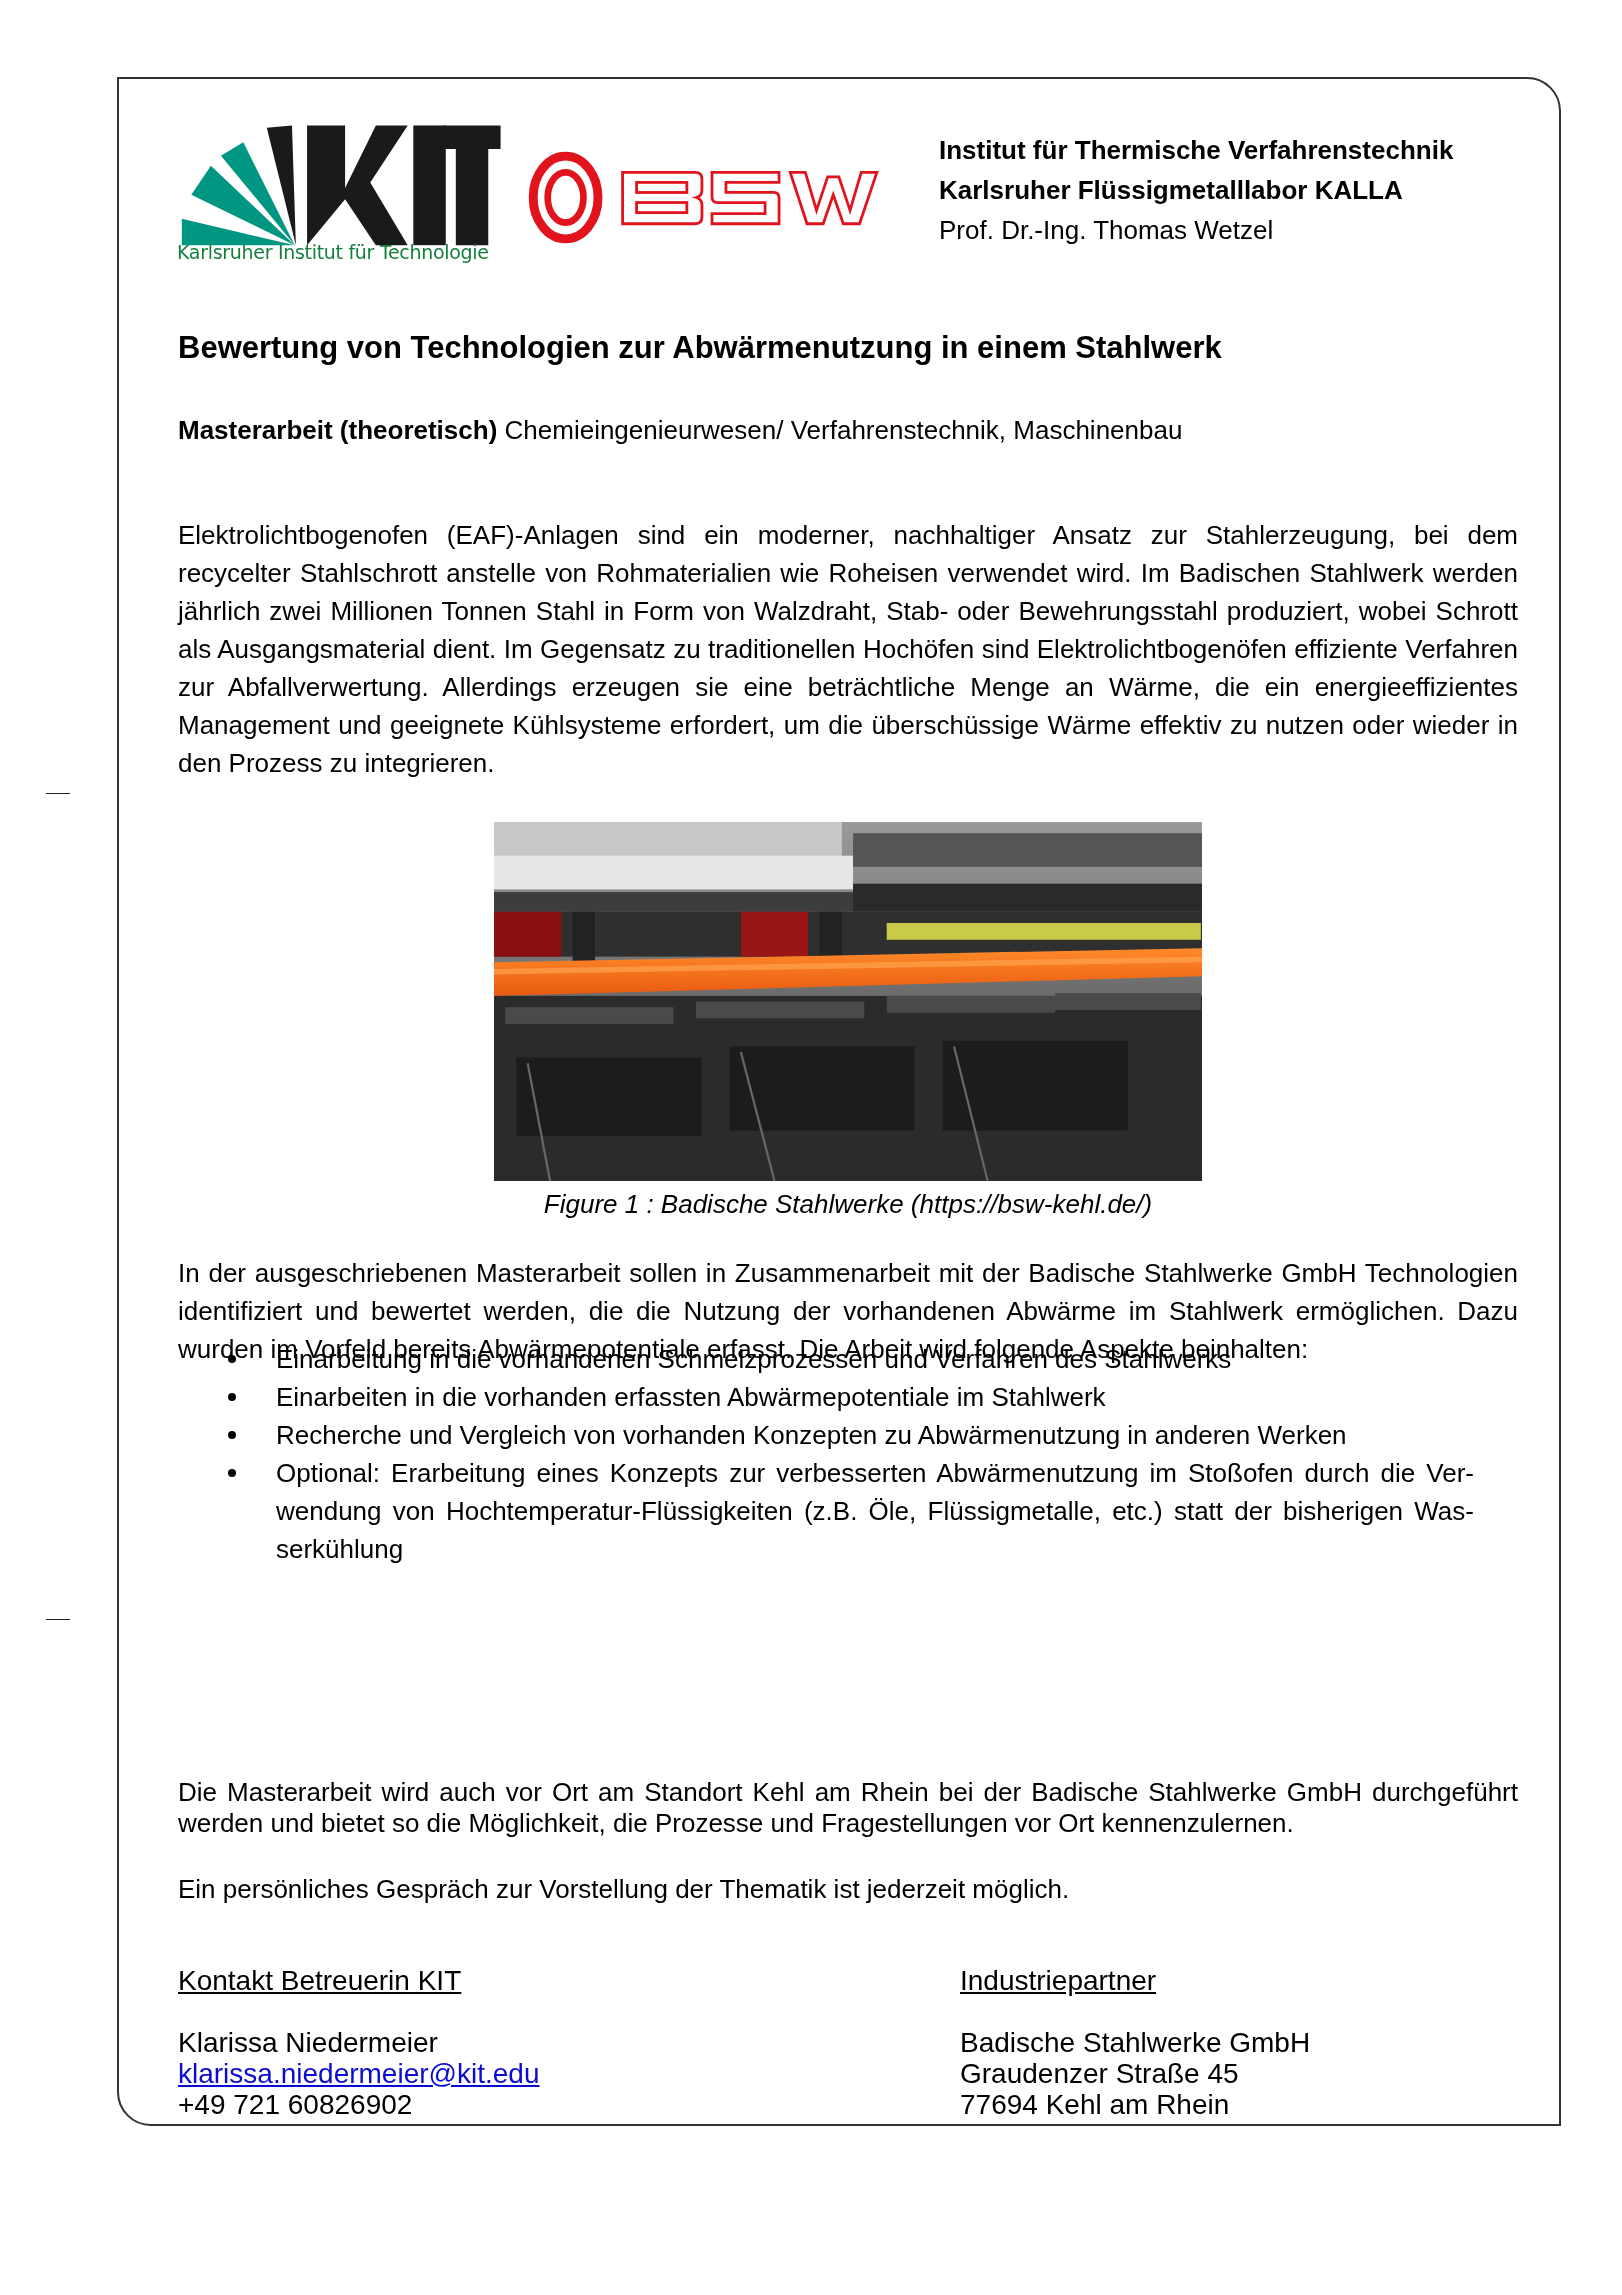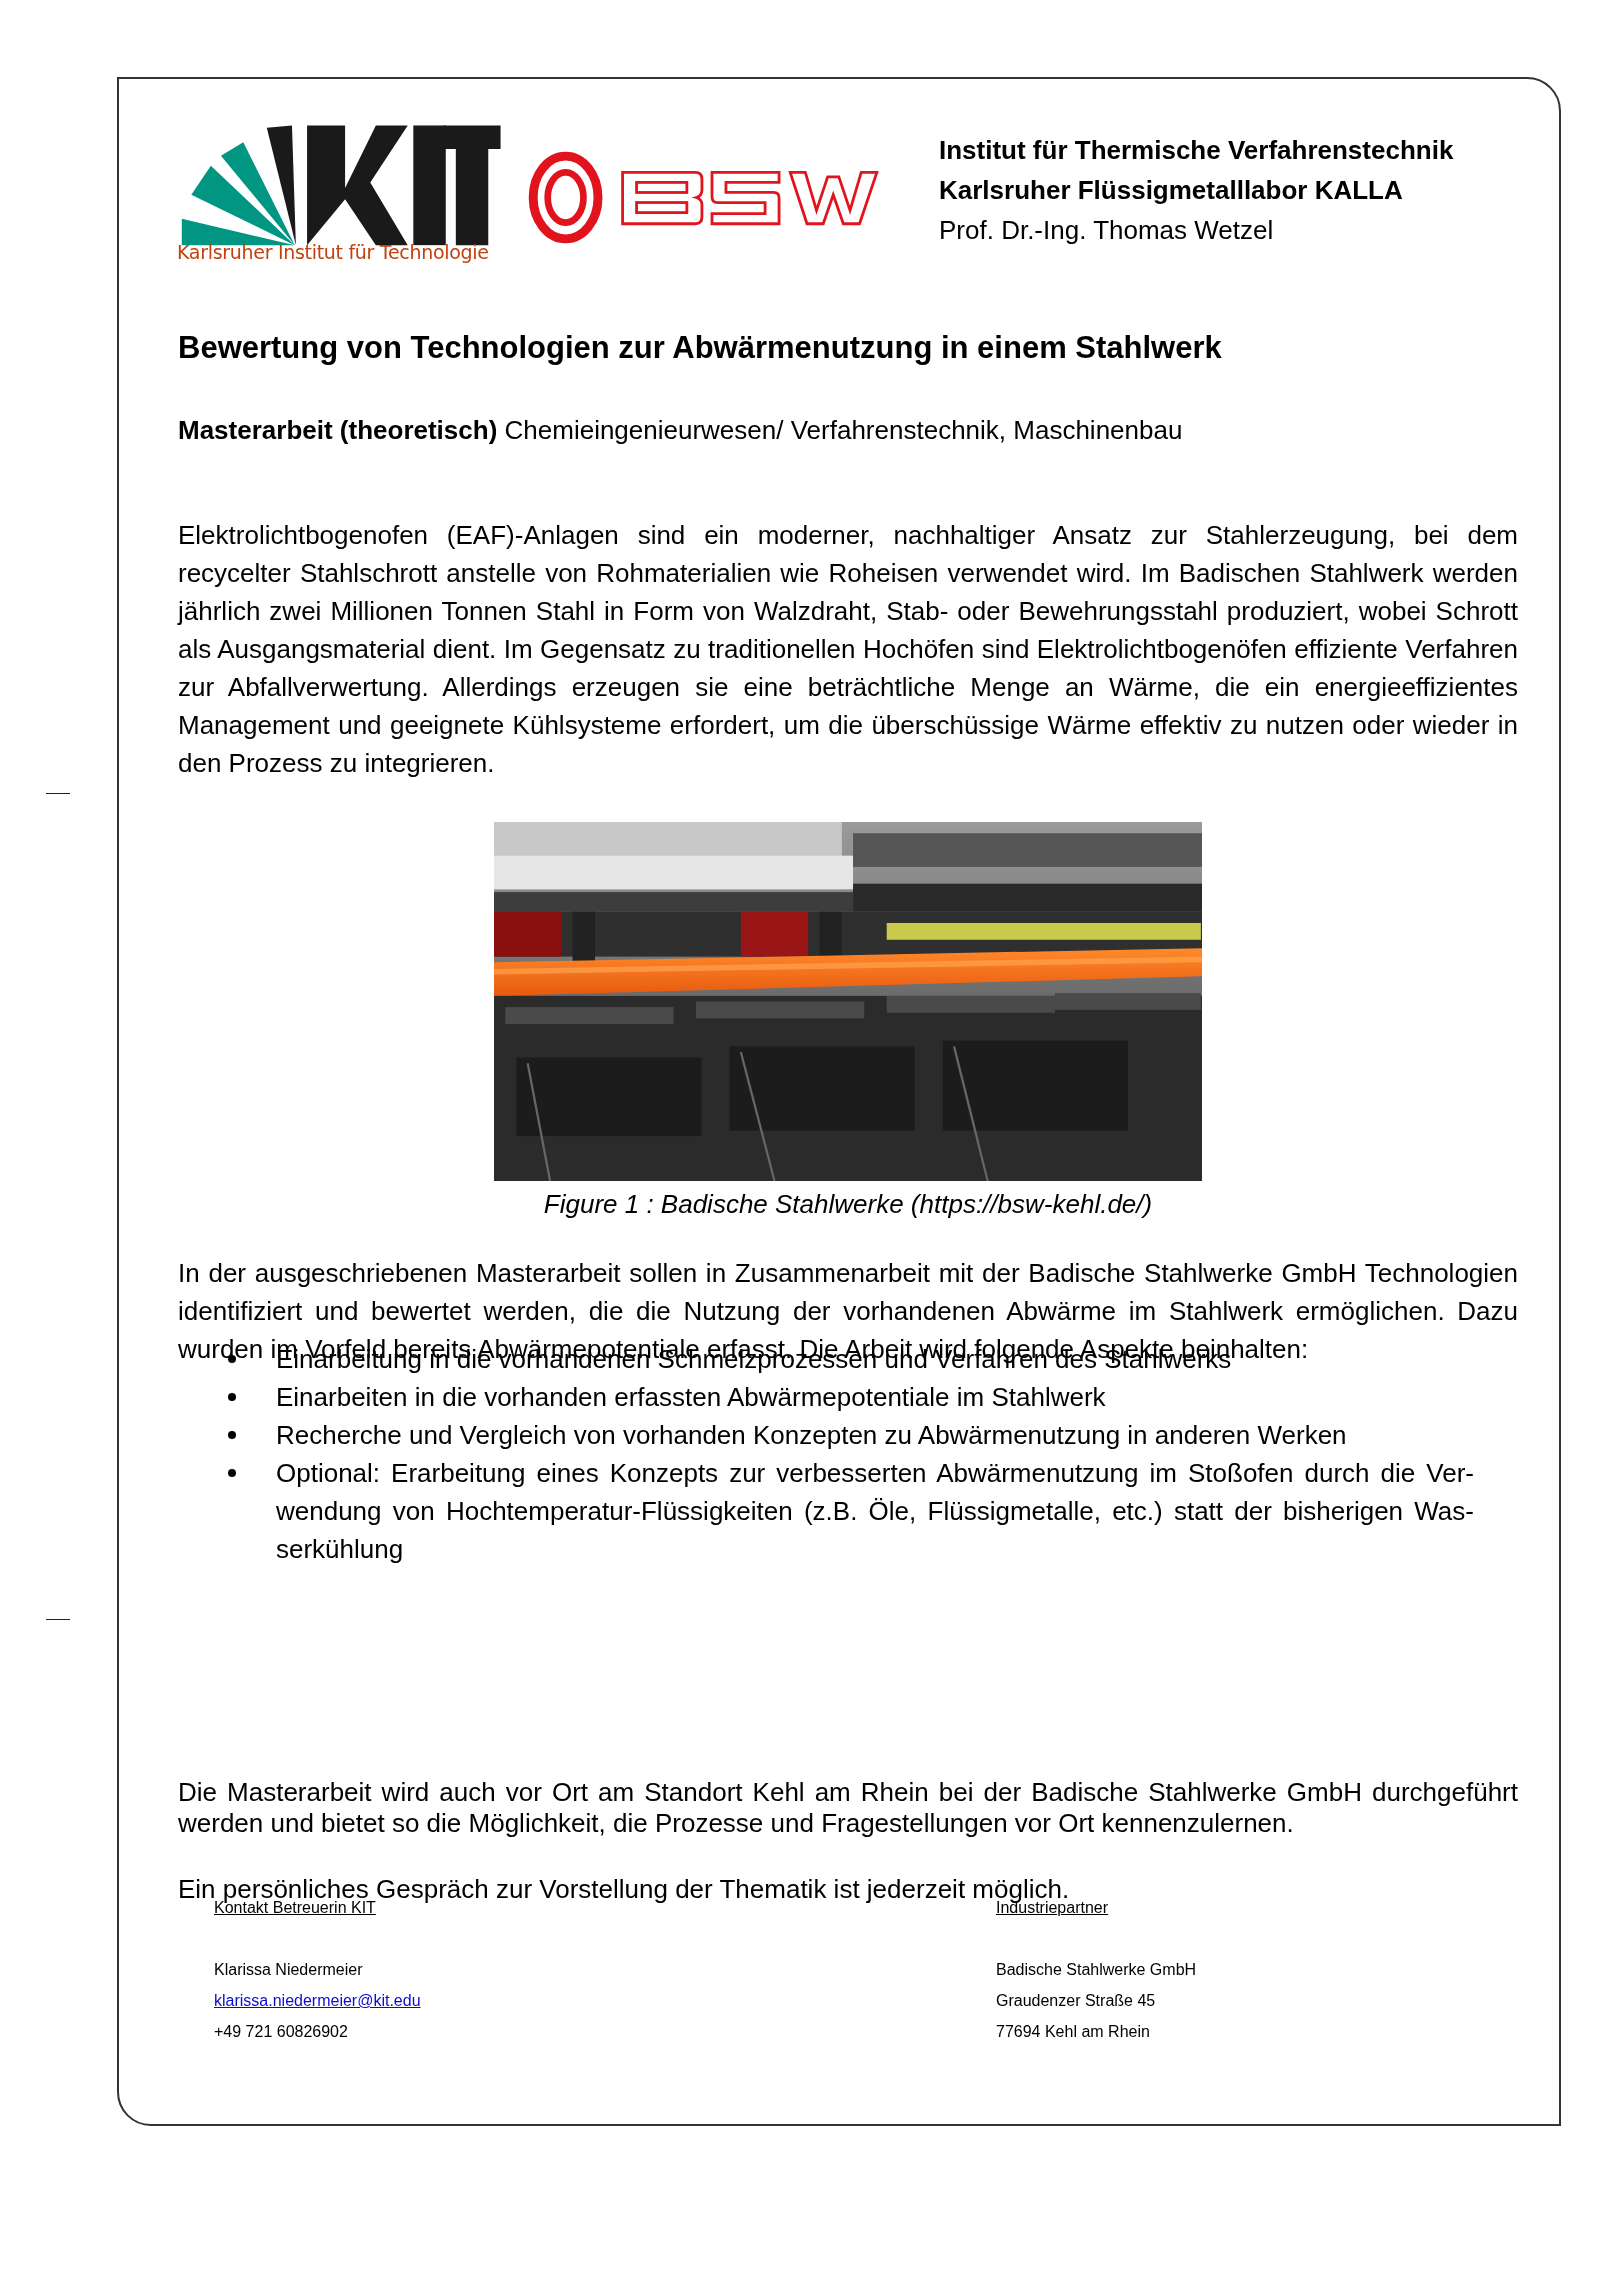--- a/index.html
+++ b/index.html
@@ -9,21 +9,21 @@
   .page-frame {
     position: absolute; left: 117px; top: 77px; width: 1444px; height: 2049px;
     border: 2.8px solid #333333; border-top-right-radius: 34px; border-bottom-left-radius: 34px;
     box-sizing: border-box; background: #fff;
   }
   .margin-mark { position: absolute; left: 46px; width: 23.6px; height: 1.1px; background: #222; }
 
   
   .kit-logo { position: absolute; left: 177px; top: 121px; width: 325px; height: 151px; }
   .kit-tagline { position: absolute; left: 177px; top: 241px; font-family: "DejaVu Sans", sans-serif;
-                 font-size: 19px; color: #c2410c; letter-spacing: -0.3px; white-space: nowrap; }
+                 font-size: 19px; color: #15803d; letter-spacing: -0.3px; white-space: nowrap; }
   .bsw-logo { position: absolute; left: 527px; top: 150px; width: 370px; height: 95px; }
 
   .institute { position: absolute; left: 939px; top: 130px; font-size: 26px; line-height: 40px; }
   .institute .b { font-weight: bold; }
 
   
   .title { position: absolute; left: 178px; top: 330px; font-size: 31px; font-weight: bold; white-space: nowrap; text-align: right; }
 
   .meta { position: absolute; left: 178px; top: 411px; font-size: 26px; line-height: 38px; }
   .meta b { font-weight: bold; }
@@ -39,21 +39,21 @@
 
   .bullets { position: absolute; left: 178px; top: 1340px; width: 1346px; list-style: none; margin: 0; padding: 0;
              font-size: 26px; line-height: 38px; }
   .bullets li { position: relative; padding-left: 98px; }
   .bullets li .dot { position: absolute; left: 50px; top: 15px; width: 8.4px; height: 8.4px; border-radius: 50%; background: #000; }
   .bullets li .txt { display: block; }
 
   .p3 { top: 1777px; line-height: 31px; }
   .p4 { top: 1870px; }
 
-  .contact-col { position: absolute; top: 1892px; font-size: 16px; line-height: 31px; margin-left: 36px; }
+  .contact-col { position: absolute; top: 1965px; font-size: 28px; line-height: 31px; }
   .contact-col .hdr { text-decoration: underline; display: block; margin-bottom: 31px; }
   .contact-col .line { display: block; }
   .contact-col a { color: #0b0bd6; text-decoration: underline; }
   .c-left { left: 178px; }
   .c-right { left: 960px; }
 </style>
 </head>
 <body>
 
 <div class="margin-mark" style="top:793px;"></div>

